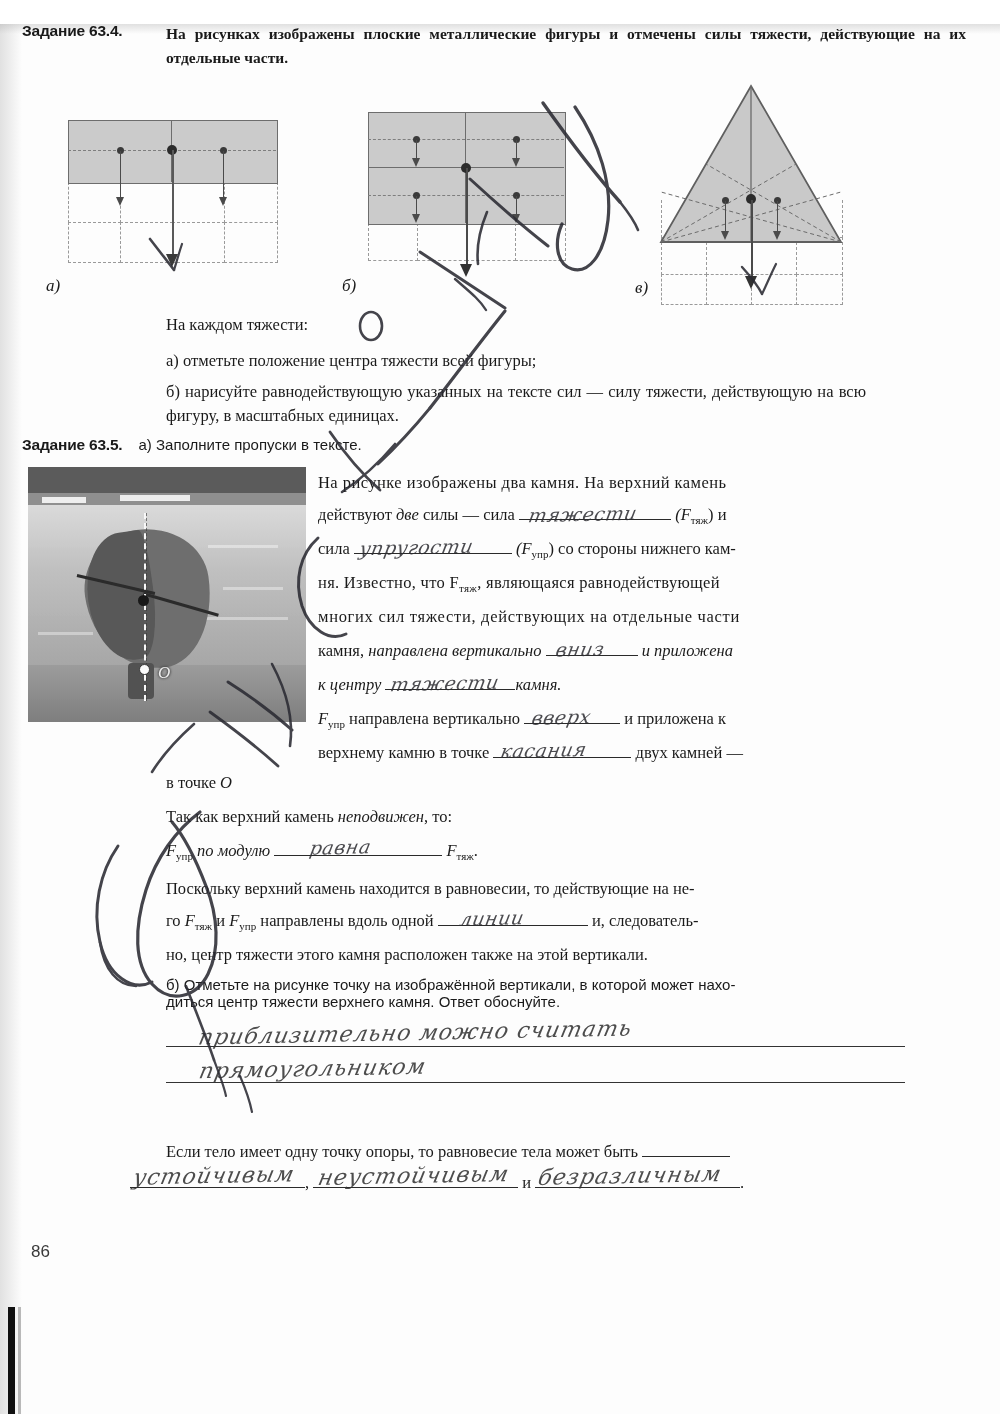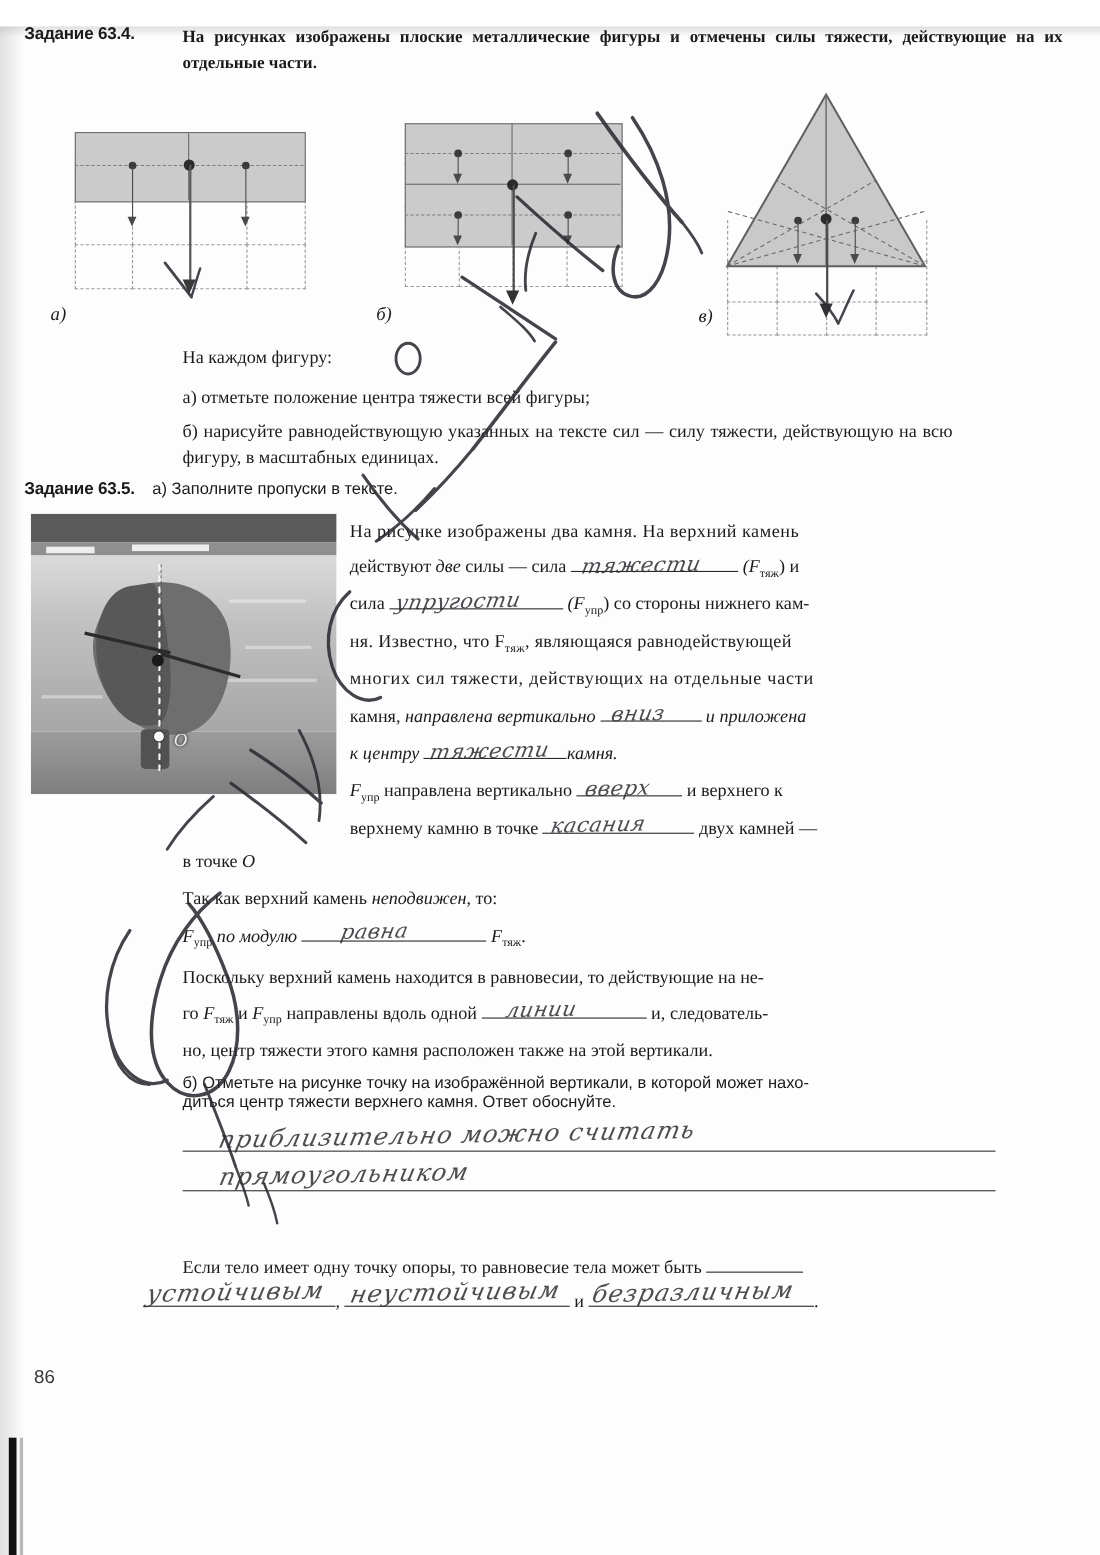--- a/index.html
+++ b/index.html
@@ -275,21 +275,21 @@
     <div class="arrow" style="left:122px;top:119px;height:32px;"></div>
     <div class="arrowhead" style="left:118px;top:149px;"></div>
 
     <div class="dotbig" style="left:91px;top:112px;"></div>
     <div class="arrow" style="left:96px;top:118px;height:82px;border-left-width:2.4px;border-left-color:#4a4a4a;"></div>
     <div class="arrowhead" style="left:90px;top:194px;border-left-width:6px;border-right-width:6px;border-top-width:13px;border-top-color:#333;"></div>
 
     <div class="figlabel" style="left:-20px;top:196px;">в)</div>
   </div>
 
-  <div class="abs bodytext" style="left:166px;top:290px;">На каждом фигуру:</div>
+  <div class="abs bodytext" style="left:166px;top:290px;">На каждом тяжести:</div>
 
   <div class="abs bodytext" style="left:166px;top:326px;">
     <span style="font-style:normal;">а) отметьте положение центра тяжести всей фигуры;</span>
   </div>
   <div class="abs bodytext" style="left:166px;top:356px;width:700px;text-align:justify;line-height:1.45;">
     <span>б) нарисуйте равнодействующую указанных на тексте сил — силу тяжести, действующую на всю фигуру, в масштабных единицах.</span>
   </div>
 
   <div class="abs" style="left:22px;top:412px;">
     <span class="tasknum">Задание 63.5.</span>
@@ -360,21 +360,21 @@
       <span class="hand" style="position:absolute;left:6px;top:-18px;">тяжести</span>
     </span><span style="font-style:italic;">камня.</span>
   </div>
 
   <div class="abs bodytext" style="left:318px;top:684px;white-space:nowrap;">
     <span style="font-style:italic;">F</span><span style="font-size:11px;vertical-align:sub;">упр</span>
     <span>направлена вертикально</span>
     <span class="rule" style="width:96px;position:relative;">
       <span class="hand" style="position:absolute;left:8px;top:-18px;">вверх</span>
     </span>
-    <span>и верхнего к</span>
+    <span>и приложена к</span>
   </div>
 
   <div class="abs bodytext" style="left:318px;top:718px;white-space:nowrap;">
     <span>верхнему камню в точке</span>
     <span class="rule" style="width:138px;position:relative;">
       <span class="hand" style="position:absolute;left:8px;top:-19px;">касания</span>
     </span>
     <span>двух камней —</span>
   </div>
 

